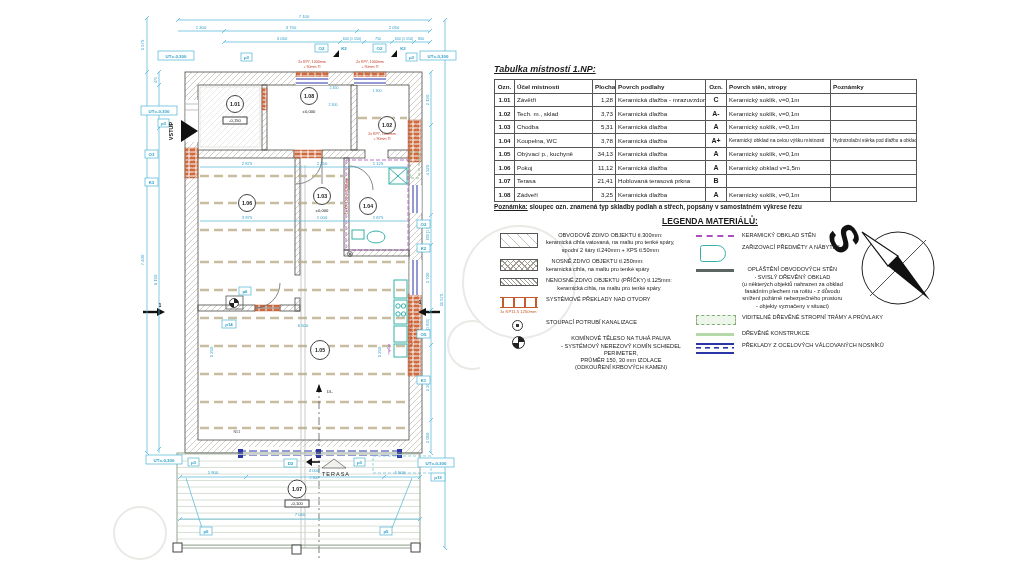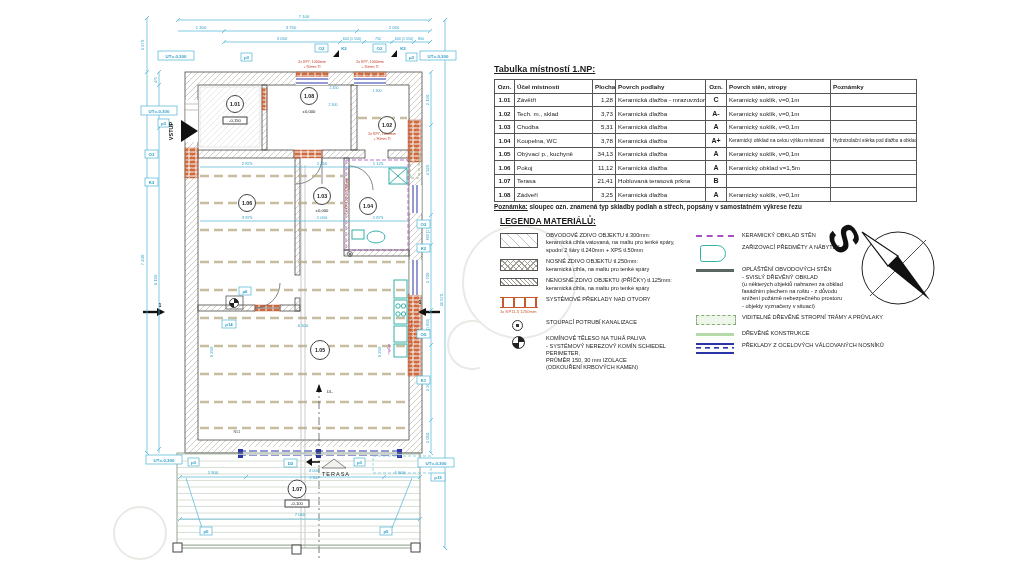--- a/index.html
+++ b/index.html
@@ -1,38 +1,38 @@
 <!DOCTYPE html>
 <html><head>
 <meta charset="utf-8">
 <style>
   html,body{margin:0;padding:0;background:#fff;}
   body{width:1024px;height:576px;position:relative;overflow:hidden;
        font-family:"Liberation Sans","DejaVu Sans",sans-serif;color:#1c1c1c;}
   .abs{position:absolute;}
   
   #table-block{left:494px;top:64px;width:426px;}
-  #table-title{font-size:9px;font-weight:bold;text-decoration:underline;margin-bottom:5px;}
+  #table-title{font-size:9px;font-weight:bold;text-decoration:underline;margin-bottom:5px;font-style:italic;}
   table.rooms{border-collapse:collapse;width:422px;table-layout:fixed;}
   table.rooms th,table.rooms td{border:1px solid #555;font-size:6.2px;padding:1px 2px;
       overflow:hidden;white-space:nowrap;vertical-align:middle;height:10.5px;}
   table.rooms th{font-weight:bold;text-align:left;}
   table.rooms th:nth-child(1),table.rooms th:nth-child(3),table.rooms th:nth-child(5){text-align:center;}
   table.rooms col.c1{width:20px}table.rooms col.c2{width:78px}table.rooms col.c3{width:23px}
   table.rooms col.c4{width:90px}table.rooms col.c5{width:21px}table.rooms col.c6{width:104px}
   table.rooms col.c7{width:86px}
   table.rooms td:nth-child(1){font-weight:bold;text-align:center;}
   table.rooms td:nth-child(3){text-align:right;}
   table.rooms td:nth-child(5){font-weight:bold;text-align:center;font-size:7px;}
   table.rooms td:nth-child(7){font-size:4.6px;}
   table.rooms tr:nth-child(4) td:nth-child(6){font-size:5px;}
   #note-line{left:494px;top:203px;font-size:6.4px;font-weight:bold;width:430px;}
   #note-line .lbl{text-decoration:underline;}
   
-  #legend-block{left:500px;top:216px;width:420px;z-index:2;}
+  #legend-block{left:500px;top:216px;width:420px;z-index:2;text-align:center;}
   #legend-title{font-size:8.5px;font-weight:bold;text-decoration:underline;margin-bottom:6px;}
   .lg-cols{display:flex;align-items:flex-start;}
   .lg-col{display:flex;flex-direction:column;}
   .lg-col.left{width:196px;}
   .lg-col.right{width:224px;}
   .lg-row{display:flex;align-items:flex-start;margin-bottom:4.5px;}
   .lg-symwrap{width:46px;flex:0 0 46px;display:flex;flex-direction:column;align-items:flex-start;margin-top:1px;}
   .lg-text{font-size:5.6px;line-height:1.3;white-space:pre-line;}
   .lg-sub{font-size:4.2px;color:#c65a2e;margin-top:1px;}
   .lg-sym{display:block;}

